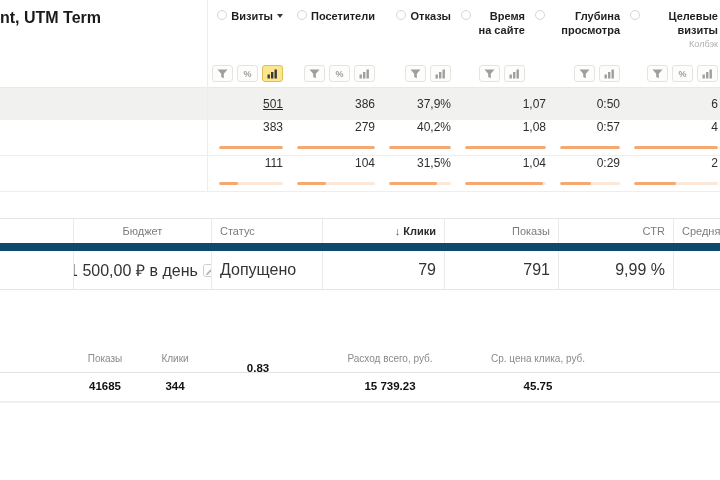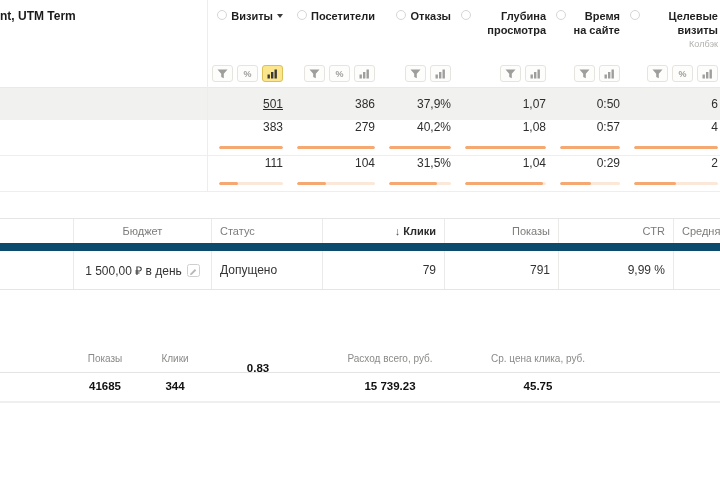--- a/index.html
+++ b/index.html
@@ -5,21 +5,21 @@
   * { margin:0; padding:0; box-sizing:border-box; }
   html,body { background:#fff; }
   #app {
     position:relative; width:720px; height:480px; overflow:hidden;
     background:#fff; font-family:"Liberation Sans", sans-serif; color:#333;
   }
 
   
   #top-table { position:absolute; left:0; top:0; width:720px; height:192px; }
   .tt-header { position:relative; height:88px; border-bottom:1px solid #e9e9e7; }
-  .tt-dim { position:absolute; left:0; top:9px; font-size:12px; font-weight:bold; color:#1a1a1a; white-space:nowrap; }
+  .tt-dim { position:absolute; left:0; top:9px; font-size:16px; font-weight:bold; color:#1a1a1a; white-space:nowrap; }
   .tt-vline { position:absolute; left:207px; top:0; width:1px; height:192px; background:#ededeb; z-index:2; }
   .tt-cols { position:absolute; left:207px; top:0; height:88px; display:flex; }
   .tt-col { display:flex; flex-direction:column; align-items:flex-end; justify-content:space-between; padding:9px 2px 6px 8px; }
   .tt-label { display:flex; align-items:flex-start; cursor:pointer; }
   .tt-label .lbl { font-size:11px; font-weight:bold; color:#1f1f1f; text-align:right; line-height:1.3; }
   .circ { width:10px; height:10px; border:1px solid #d6d6d4; border-radius:50%; margin:1px 4px 0 0; flex:0 0 auto; }
   .caret { width:0; height:0; border-left:3.5px solid transparent; border-right:3.5px solid transparent; border-top:4px solid #3c3c3c; margin:5px 0 0 4px; }
   .tt-sub { font-size:9px; color:#b0b0ae; margin-top:-14px; text-align:right; width:100%; }
   .tt-btns { display:flex; gap:4px; }
   .tt-btn { width:21px; height:17px; border:1px solid #e6e4df; border-radius:3px; background:#fdfdfc;
@@ -37,21 +37,21 @@
 
   
   #campaign-table { position:absolute; left:0; top:218px; width:720px; border-top:1px solid #e5e5e3; border-bottom:1px solid #e5e5e3; }
   .ct-row { display:grid; grid-template-columns:74px 138px 111px 122px 114px 115px 1fr; }
   .ct-head { height:32px; border-bottom:8px solid #0c4a6e; }
   .ct-body { height:38px; }
   .ct-cell { display:flex; align-items:center; font-size:11px; color:#7c7c7a; border-right:1px solid #eaeae8; padding:0 8px; overflow:hidden; white-space:nowrap; }
   .ct-cell:last-child { border-right:none; }
   .ct-center { justify-content:center; }
   .ct-right { justify-content:flex-end; }
-  .ct-body .ct-cell { color:#333; font-size:12px; }
+  .ct-body .ct-cell { color:#333; font-size:16px; }
   .ct-sorted { color:#2b2b2b; font-weight:bold; }
   .sort-arrow { font-weight:normal; color:#555; margin-right:3px; }
   .edit-ic { margin-left:5px; display:inline-flex; cursor:pointer; }
 
   
   #summary { position:absolute; left:0; top:350px; width:720px; height:60px; }
   .sm-line1 { position:absolute; left:0; top:22px; width:720px; height:1px; background:#e3e3e1; }
   .sm-line2 { position:absolute; left:0; top:51px; width:720px; height:2px; background:#efefed; }
   .sm-col { position:absolute; top:2px; text-align:center; }
   .sm-label { font-size:10px; color:#8a8a88; height:18px; line-height:14px; white-space:nowrap; }
@@ -126,44 +126,44 @@
               </div>
               <div class="tt-btn">
                 <svg width="11" height="10" viewBox="0 0 11 10">
                   <rect x="0.5" y="5.5" width="2.4" height="4" fill="#9e9e9c"></rect>
                   <rect x="4" y="3" width="2.4" height="6.5" fill="#9e9e9c"></rect>
                   <rect x="7.5" y="0.5" width="2.4" height="9" fill="#9e9e9c"></rect>
                 </svg>
               </div>
             </div>
           </div>
+          <div class="tt-col" style="width: 74px;">
+            <div class="tt-label">
+              <span class="circ"></span>
+              <span class="lbl">Время на сайте</span>
+            </div>
+            <div class="tt-btns">
+              <div class="tt-btn">
+                <svg width="11" height="10" viewBox="0 0 11 10">
+                  <path d="M0.5 0.5 h10 L6.8 4.8 v4.4 L4.2 8 V4.8 Z" fill="#9e9e9c"></path>
+                </svg>
+              </div>
+              <div class="tt-btn">
+                <svg width="11" height="10" viewBox="0 0 11 10">
+                  <rect x="0.5" y="5.5" width="2.4" height="4" fill="#9e9e9c"></rect>
+                  <rect x="4" y="3" width="2.4" height="6.5" fill="#9e9e9c"></rect>
+                  <rect x="7.5" y="0.5" width="2.4" height="9" fill="#9e9e9c"></rect>
+                </svg>
+              </div>
+            </div>
+          </div>
           <div class="tt-col" style="width: 95px;">
             <div class="tt-label">
               <span class="circ"></span>
               <span class="lbl">Глубина просмотра</span>
-            </div>
-            <div class="tt-btns">
-              <div class="tt-btn">
-                <svg width="11" height="10" viewBox="0 0 11 10">
-                  <path d="M0.5 0.5 h10 L6.8 4.8 v4.4 L4.2 8 V4.8 Z" fill="#9e9e9c"></path>
-                </svg>
-              </div>
-              <div class="tt-btn">
-                <svg width="11" height="10" viewBox="0 0 11 10">
-                  <rect x="0.5" y="5.5" width="2.4" height="4" fill="#9e9e9c"></rect>
-                  <rect x="4" y="3" width="2.4" height="6.5" fill="#9e9e9c"></rect>
-                  <rect x="7.5" y="0.5" width="2.4" height="9" fill="#9e9e9c"></rect>
-                </svg>
-              </div>
-            </div>
-          </div>
-          <div class="tt-col" style="width: 74px;">
-            <div class="tt-label">
-              <span class="circ"></span>
-              <span class="lbl">Время на сайте</span>
             </div>
             <div class="tt-btns">
               <div class="tt-btn">
                 <svg width="11" height="10" viewBox="0 0 11 10">
                   <path d="M0.5 0.5 h10 L6.8 4.8 v4.4 L4.2 8 V4.8 Z" fill="#9e9e9c"></path>
                 </svg>
               </div>
               <div class="tt-btn">
                 <svg width="11" height="10" viewBox="0 0 11 10">
                   <rect x="0.5" y="5.5" width="2.4" height="4" fill="#9e9e9c"></rect>

